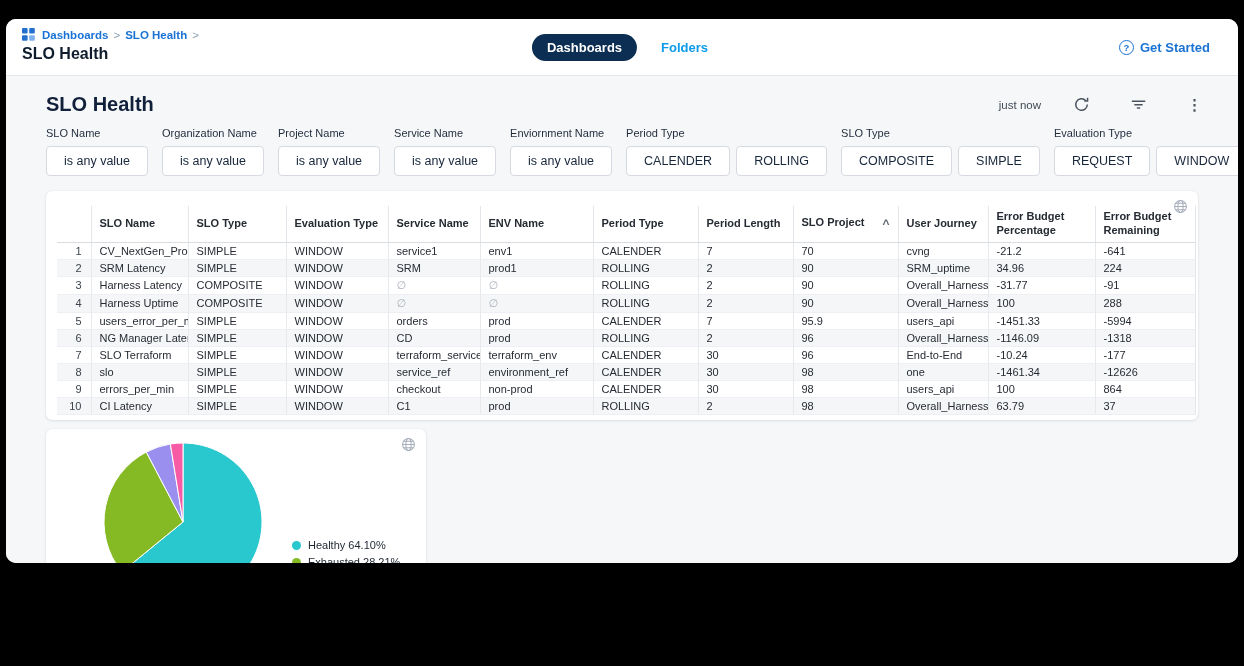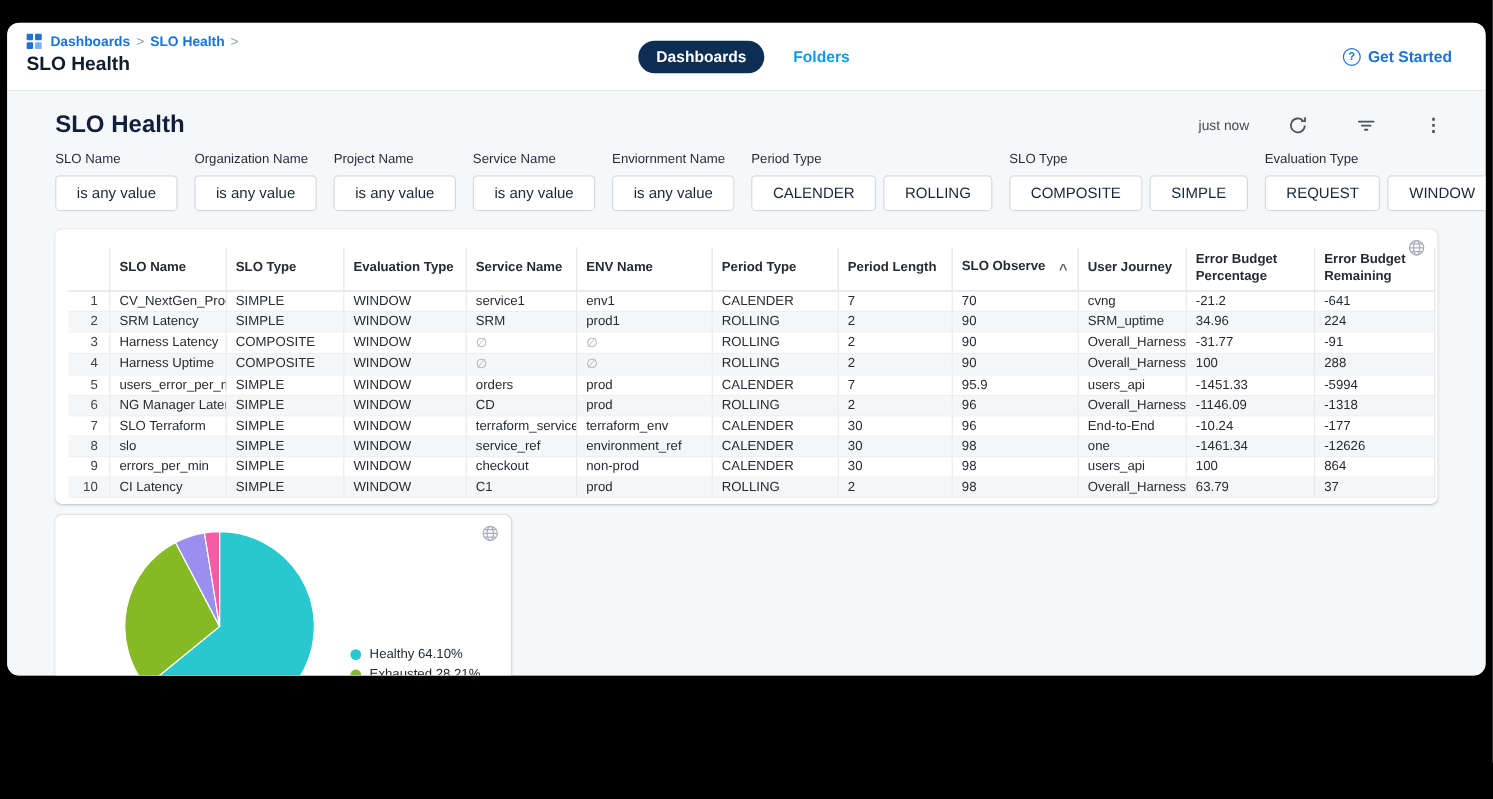--- a/index.html
+++ b/index.html
@@ -222,21 +222,21 @@
           <thead>
               <tr id="table-head-row">
                 <th class="rownum"></th>
                 <th><span>SLO Name</span></th>
                 <th><span>SLO Type</span></th>
                 <th><span>Evaluation Type</span></th>
                 <th><span>Service Name</span></th>
                 <th><span>ENV Name</span></th>
                 <th><span>Period Type</span></th>
                 <th><span>Period Length</span></th>
-                <th><span>SLO Observe</span><span class="sort-caret">^</span></th>
+                <th><span>SLO Project</span><span class="sort-caret">^</span></th>
                 <th><span>User Journey</span></th>
                 <th><span>Error Budget Percentage</span></th>
                 <th class="lastcol"><span>Error Budget Remaining</span></th>
               </tr>
             </thead>
           <tbody id="table-body">
               <tr>
                 <td class="rownum">1</td>
                 <td>CV_NextGen_Prod</td>
                 <td>SIMPLE</td>

